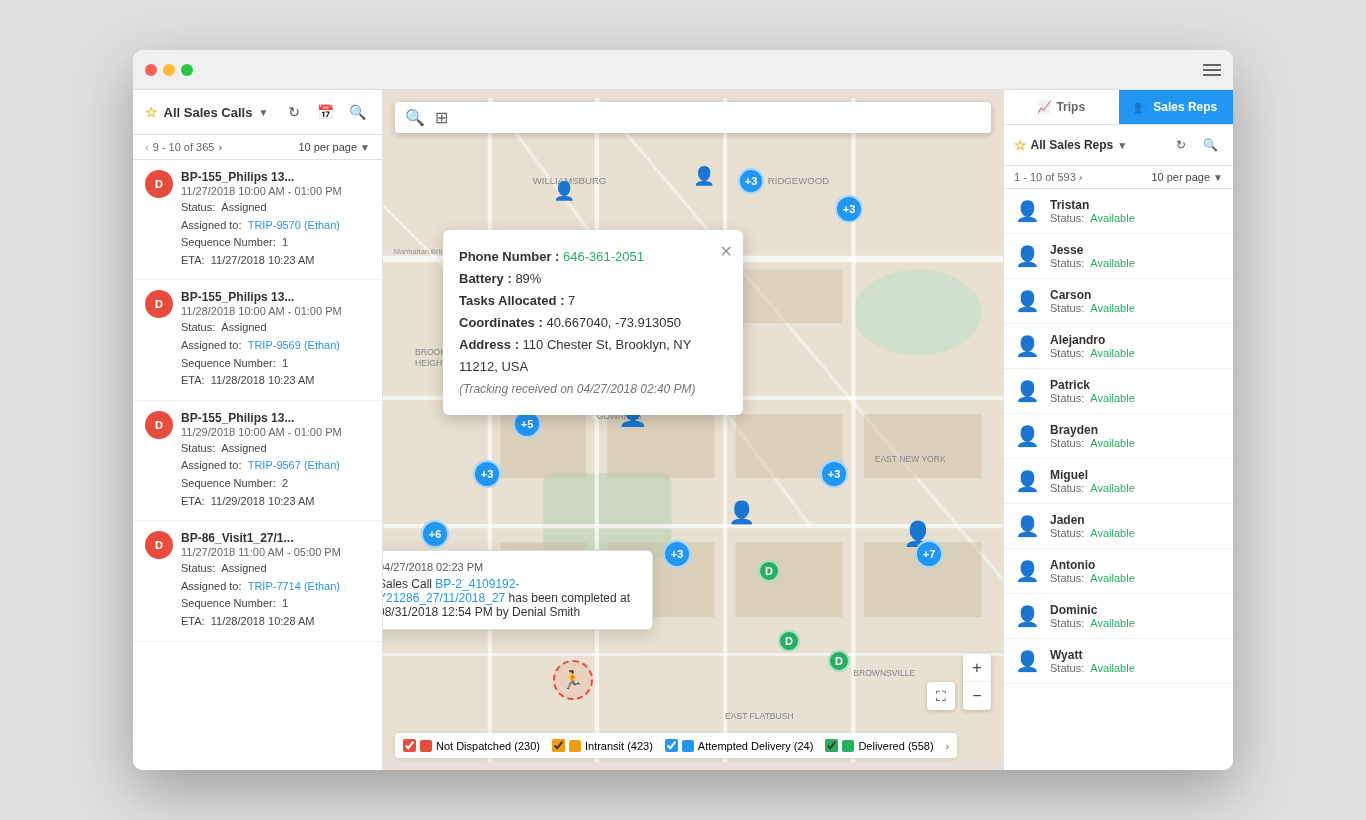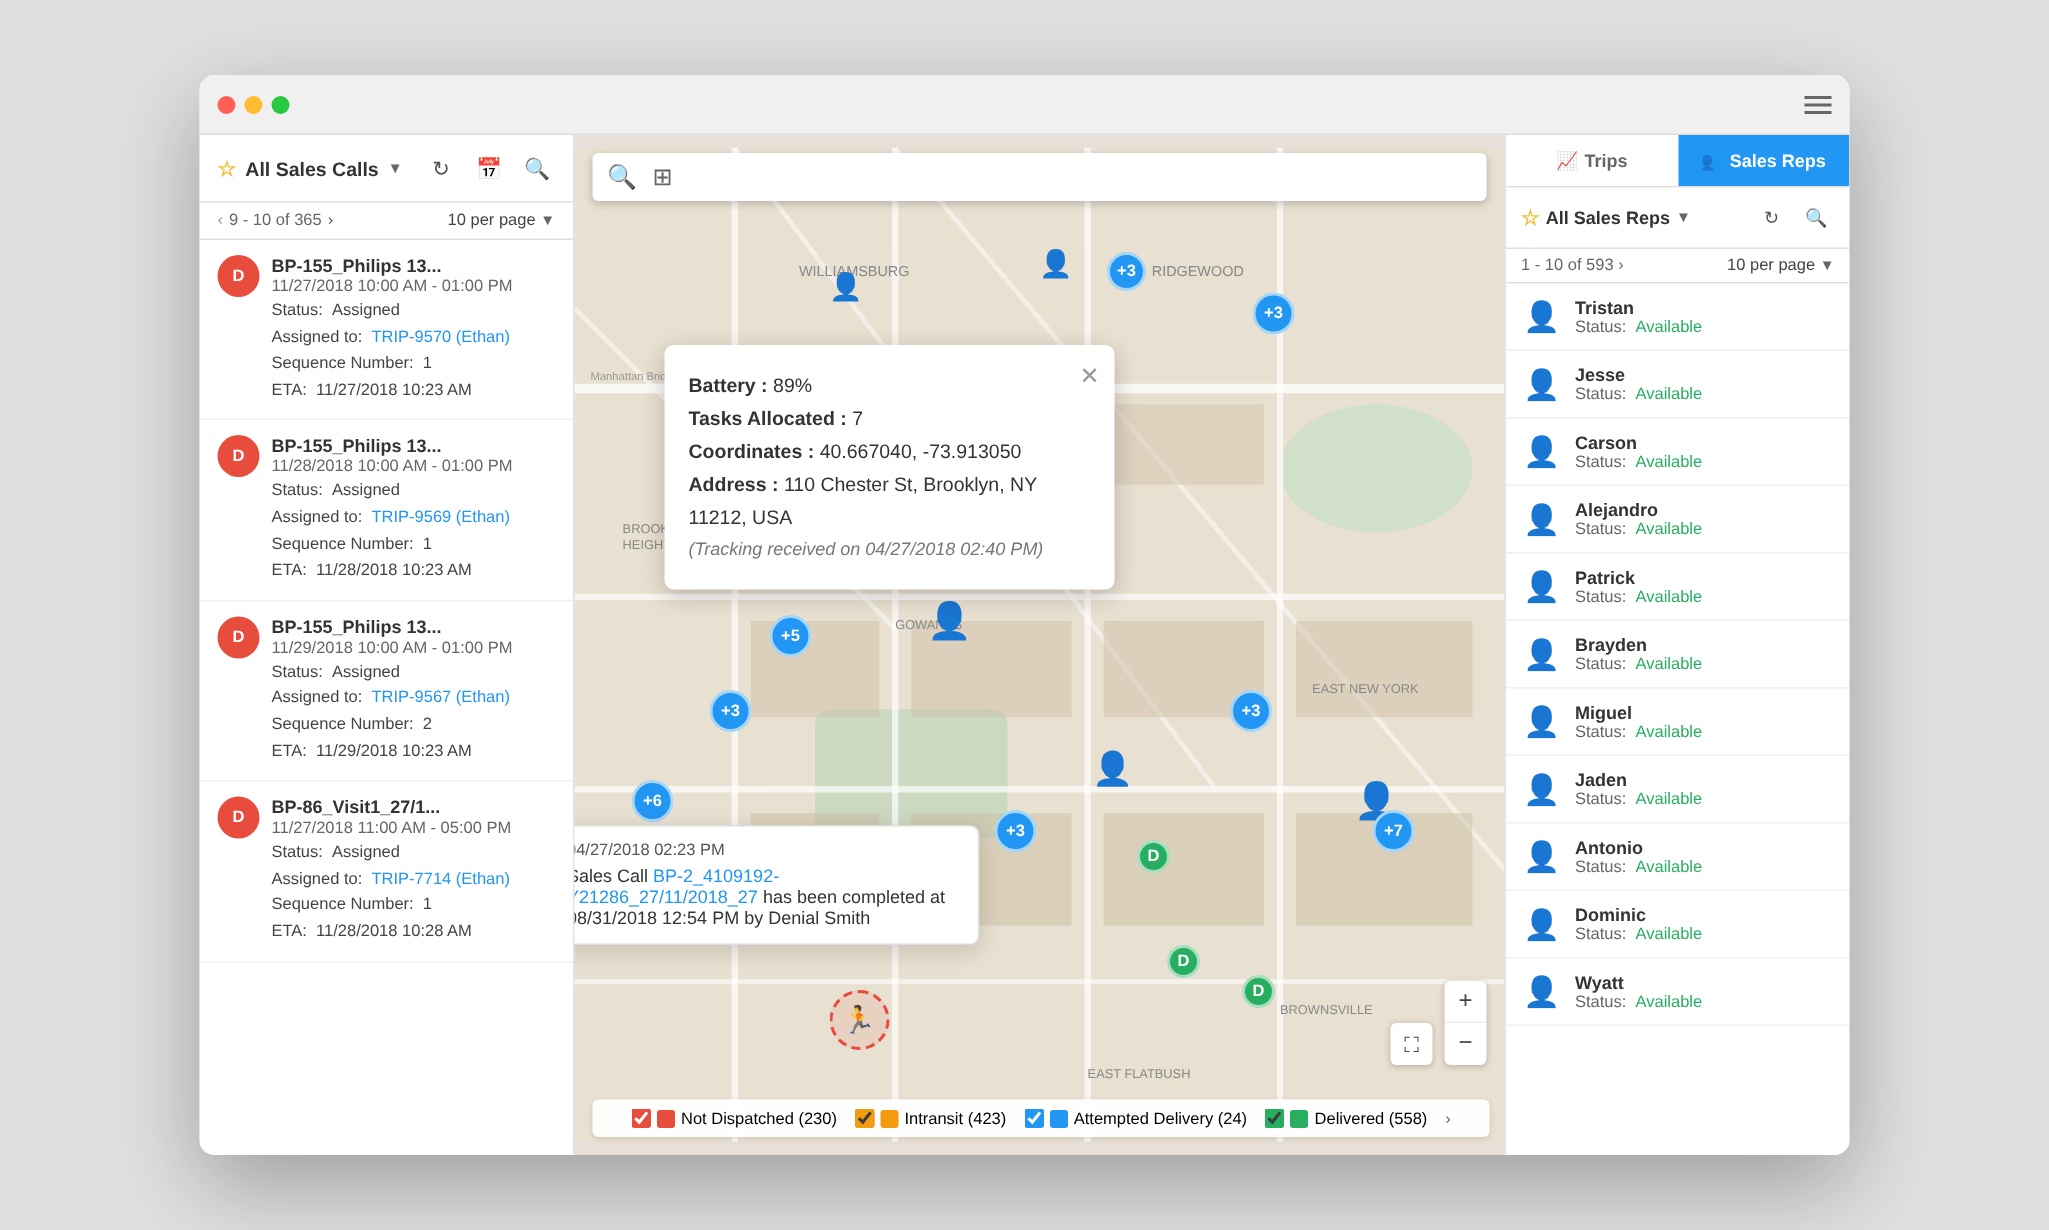--- a/index.html
+++ b/index.html
@@ -200,21 +200,21 @@
     .marker-person {
       font-size: 18px; z-index: 5;
     }
     
     .map-legend {
       position: absolute;
       bottom: 12px;
       left: 12px;
       background: rgba(255,255,255,0.95);
       border-radius: 4px;
-      padding: 6px 26px;
+      padding: 6px 8px;
       display: flex;
       align-items: flex-end;
       gap: 12px;
       font-size: 11px;
       z-index: 10;
       box-shadow: 0 1px 4px rgba(0,0,0,0.1);
     }
     .legend-item { display: flex; align-items: center; gap: 4px; }
     .legend-dot { width: 12px; height: 12px; border-radius: 2px; }
     
@@ -502,20 +502,23 @@
       <div class="map-marker marker-cluster" style="left:375px;top:470px;background:#27ae60;color:#fff;width:22px;height:22px;font-size:11px;">D</div>
       <div class="map-marker marker-cluster" style="left:445px;top:560px;background:#27ae60;color:#fff;width:22px;height:22px;font-size:11px;">D</div>
       <div class="map-marker marker-cluster" style="left:395px;top:540px;background:#27ae60;color:#fff;width:22px;height:22px;font-size:11px;">D</div>
 
       <div style="position:absolute;left:90px;top:480px;width:40px;height:40px;border:2px dashed #e74c3c;border-radius:50%;display:flex;align-items:center;justify-content:center;color:#e74c3c;font-size:18px;z-index:6;background:rgba(231,76,60,0.1);">🏃</div>
       <div style="position:absolute;left:170px;top:570px;width:40px;height:40px;border:2px dashed #e74c3c;border-radius:50%;display:flex;align-items:center;justify-content:center;color:#e74c3c;font-size:18px;z-index:6;background:rgba(231,76,60,0.1);">🏃</div>
 
       <div class="map-popup">
         <span class="map-popup-close">✕</span>
         <div>
+          <strong>Phone Number :</strong> <a class="popup-link" href="#">646-361-2051</a>
+        </div>
+        <div>
           <strong>Battery :</strong> <span>89%</span>
         </div>
         <div>
           <strong>Tasks Allocated :</strong> <span>7</span>
         </div>
         <div>
           <strong>Coordinates :</strong> <span>40.667040, -73.913050</span>
         </div>
         <div>
           <strong>Address :</strong> <span>110 Chester St, Brooklyn, NY 11212, USA</span>

